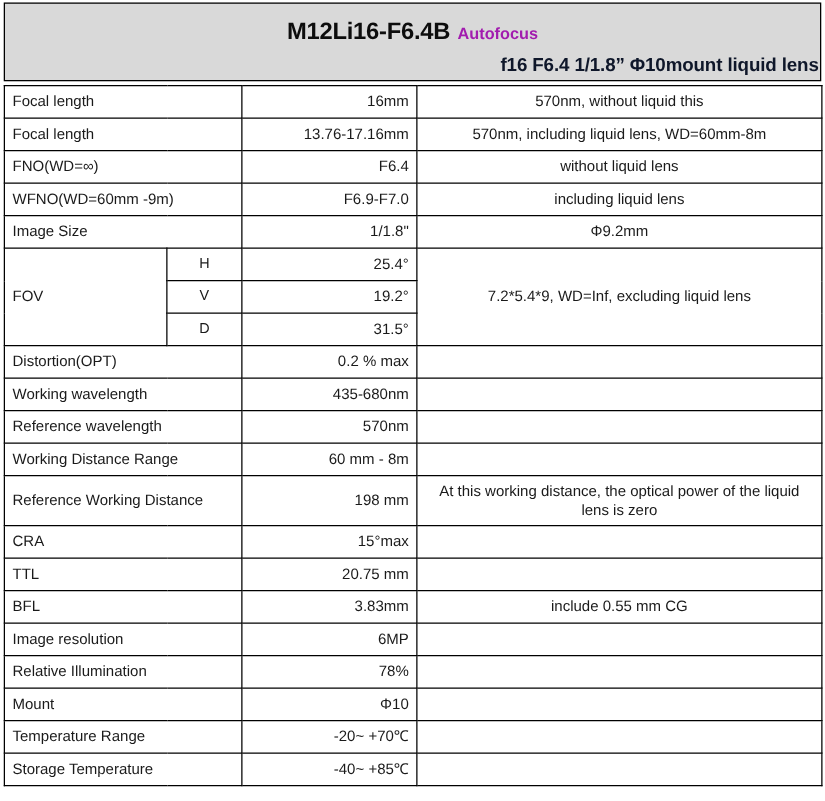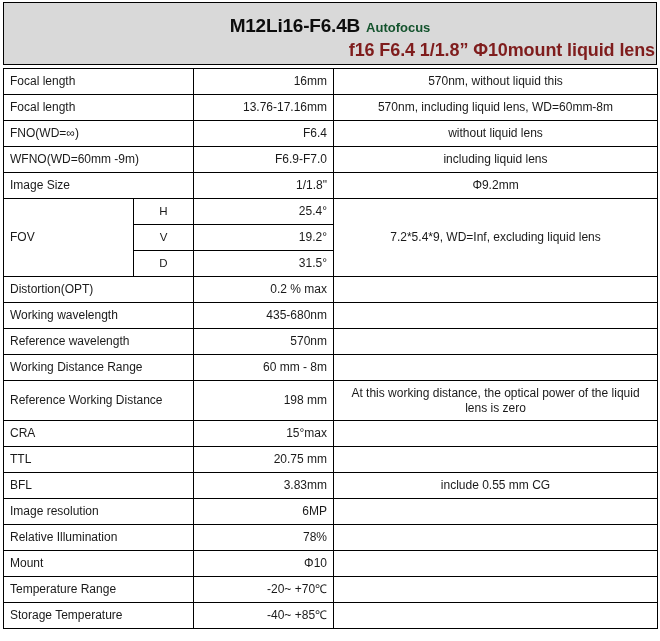--- a/index.html
+++ b/index.html
@@ -38,30 +38,30 @@
   }
   .title-main {
     font-size: 19px;
     font-weight: bold;
     letter-spacing: -0.2px;
     color: #0d0d0d;
   }
   .title-sub {
     font-size: 13px;
     font-weight: bold;
-    color: #14532d;
+    color: #a21caf;
     margin-left: 6px;
   }
   .title-spec {
     position: absolute;
     right: 1px;
     bottom: 3px;
-    font-size: 18px;
+    font-size: 15px;
     font-weight: bold;
-    color: #7f1d1d;
+    color: #0f172a;
     white-space: nowrap;
     letter-spacing: -0.1px;
   }
 
   
   table.spec {
     position: absolute;
     top: 66px;
     left: 3px;
     width: 654px;

